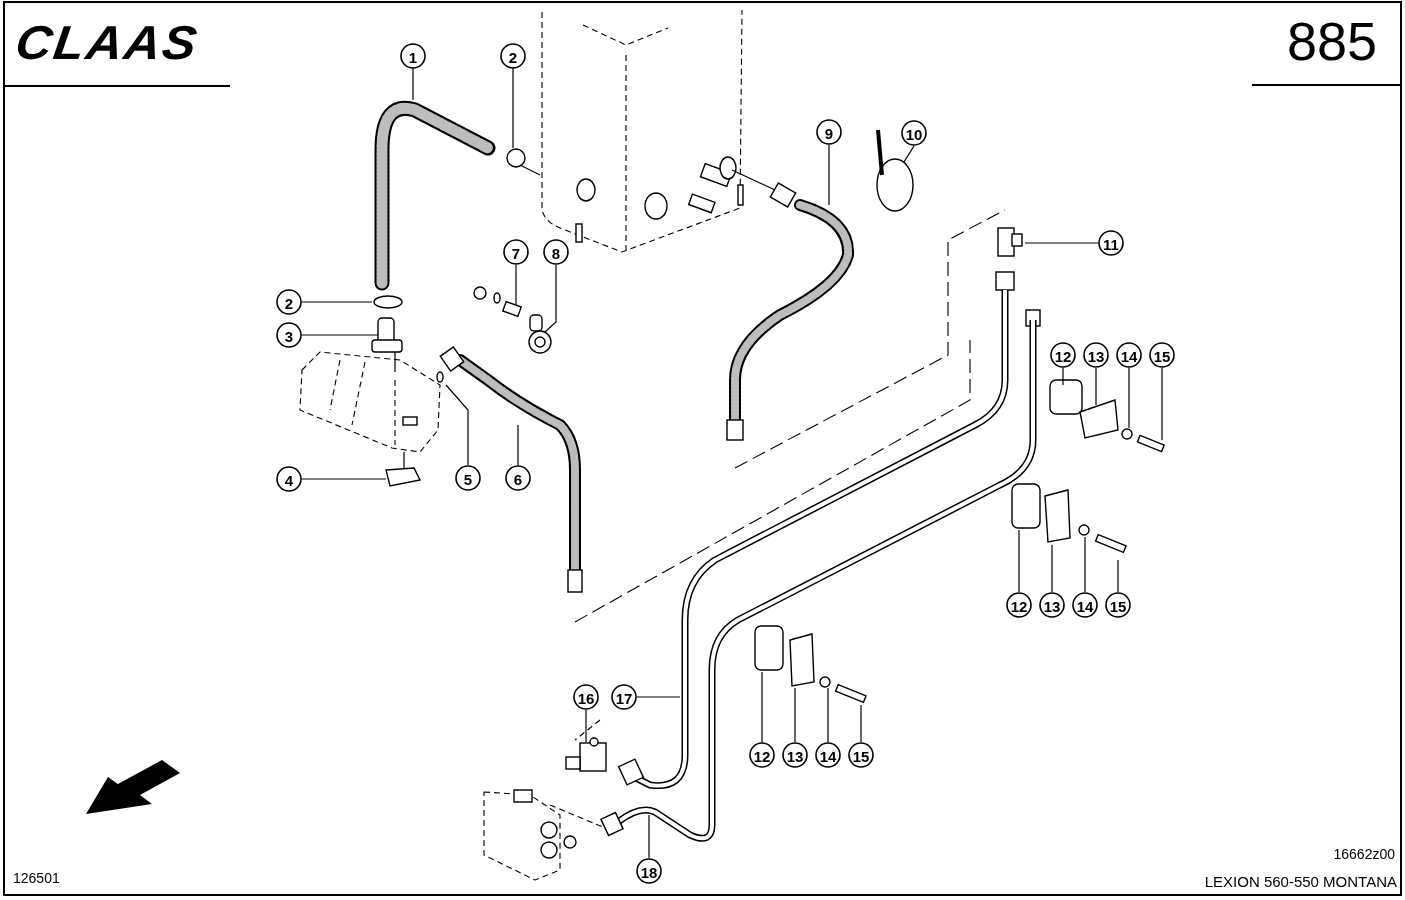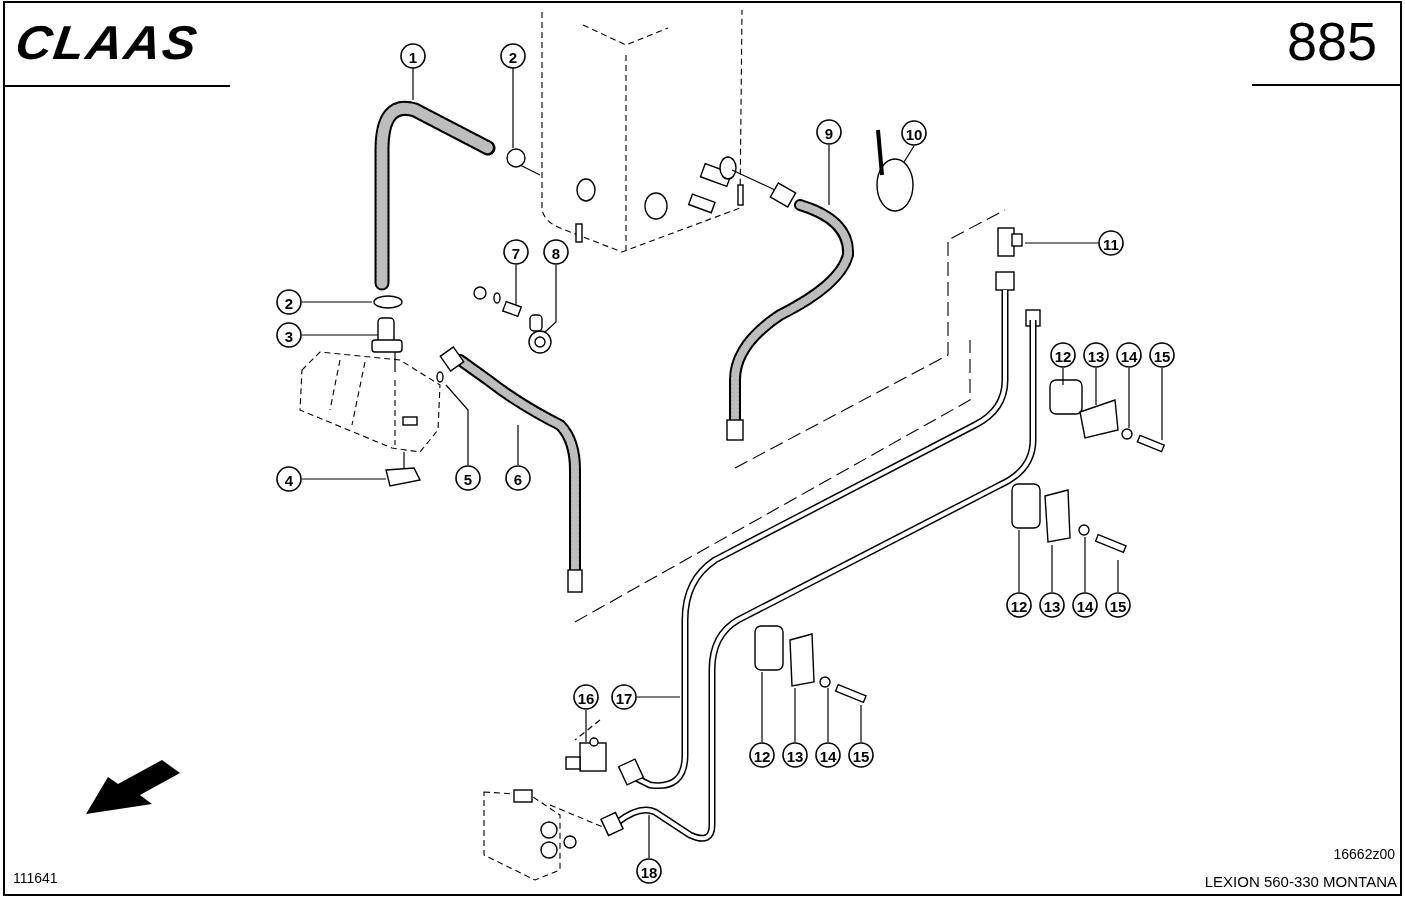--- a/index.html
+++ b/index.html
@@ -26,22 +26,22 @@
 </style>
 </head>
 <body>
 
 <div class="frame"></div>
 <div class="brand">CLAAS</div>
 <div class="brand-rule"></div>
 <div class="pagenum">885</div>
 <div class="pagenum-rule"></div>
 <div class="figid">16662z00</div>
-<div class="model">LEXION 560-330 MONTANA</div>
-<div class="docno">111641</div>
+<div class="model">LEXION 560-550 MONTANA</div>
+<div class="docno">126501</div>
 
 <svg class="drawing" width="1405" height="900" viewBox="0 0 1405 900">
 
   <g>
     <path class="dash2" d="M542 12 L542 210 Q545 222 560 228 L622 252 L740 208 L742 10"></path>
     <path class="dash2" d="M626 55 L626 250"></path>
     <path class="dash2" d="M583 25 L626 45 L668 28"></path>
     <ellipse class="part" cx="586" cy="190" rx="9" ry="11"></ellipse>
     <ellipse class="part" cx="656" cy="206" rx="11" ry="13"></ellipse>
     <rect class="part" x="576" y="224" width="6" height="18"></rect>

